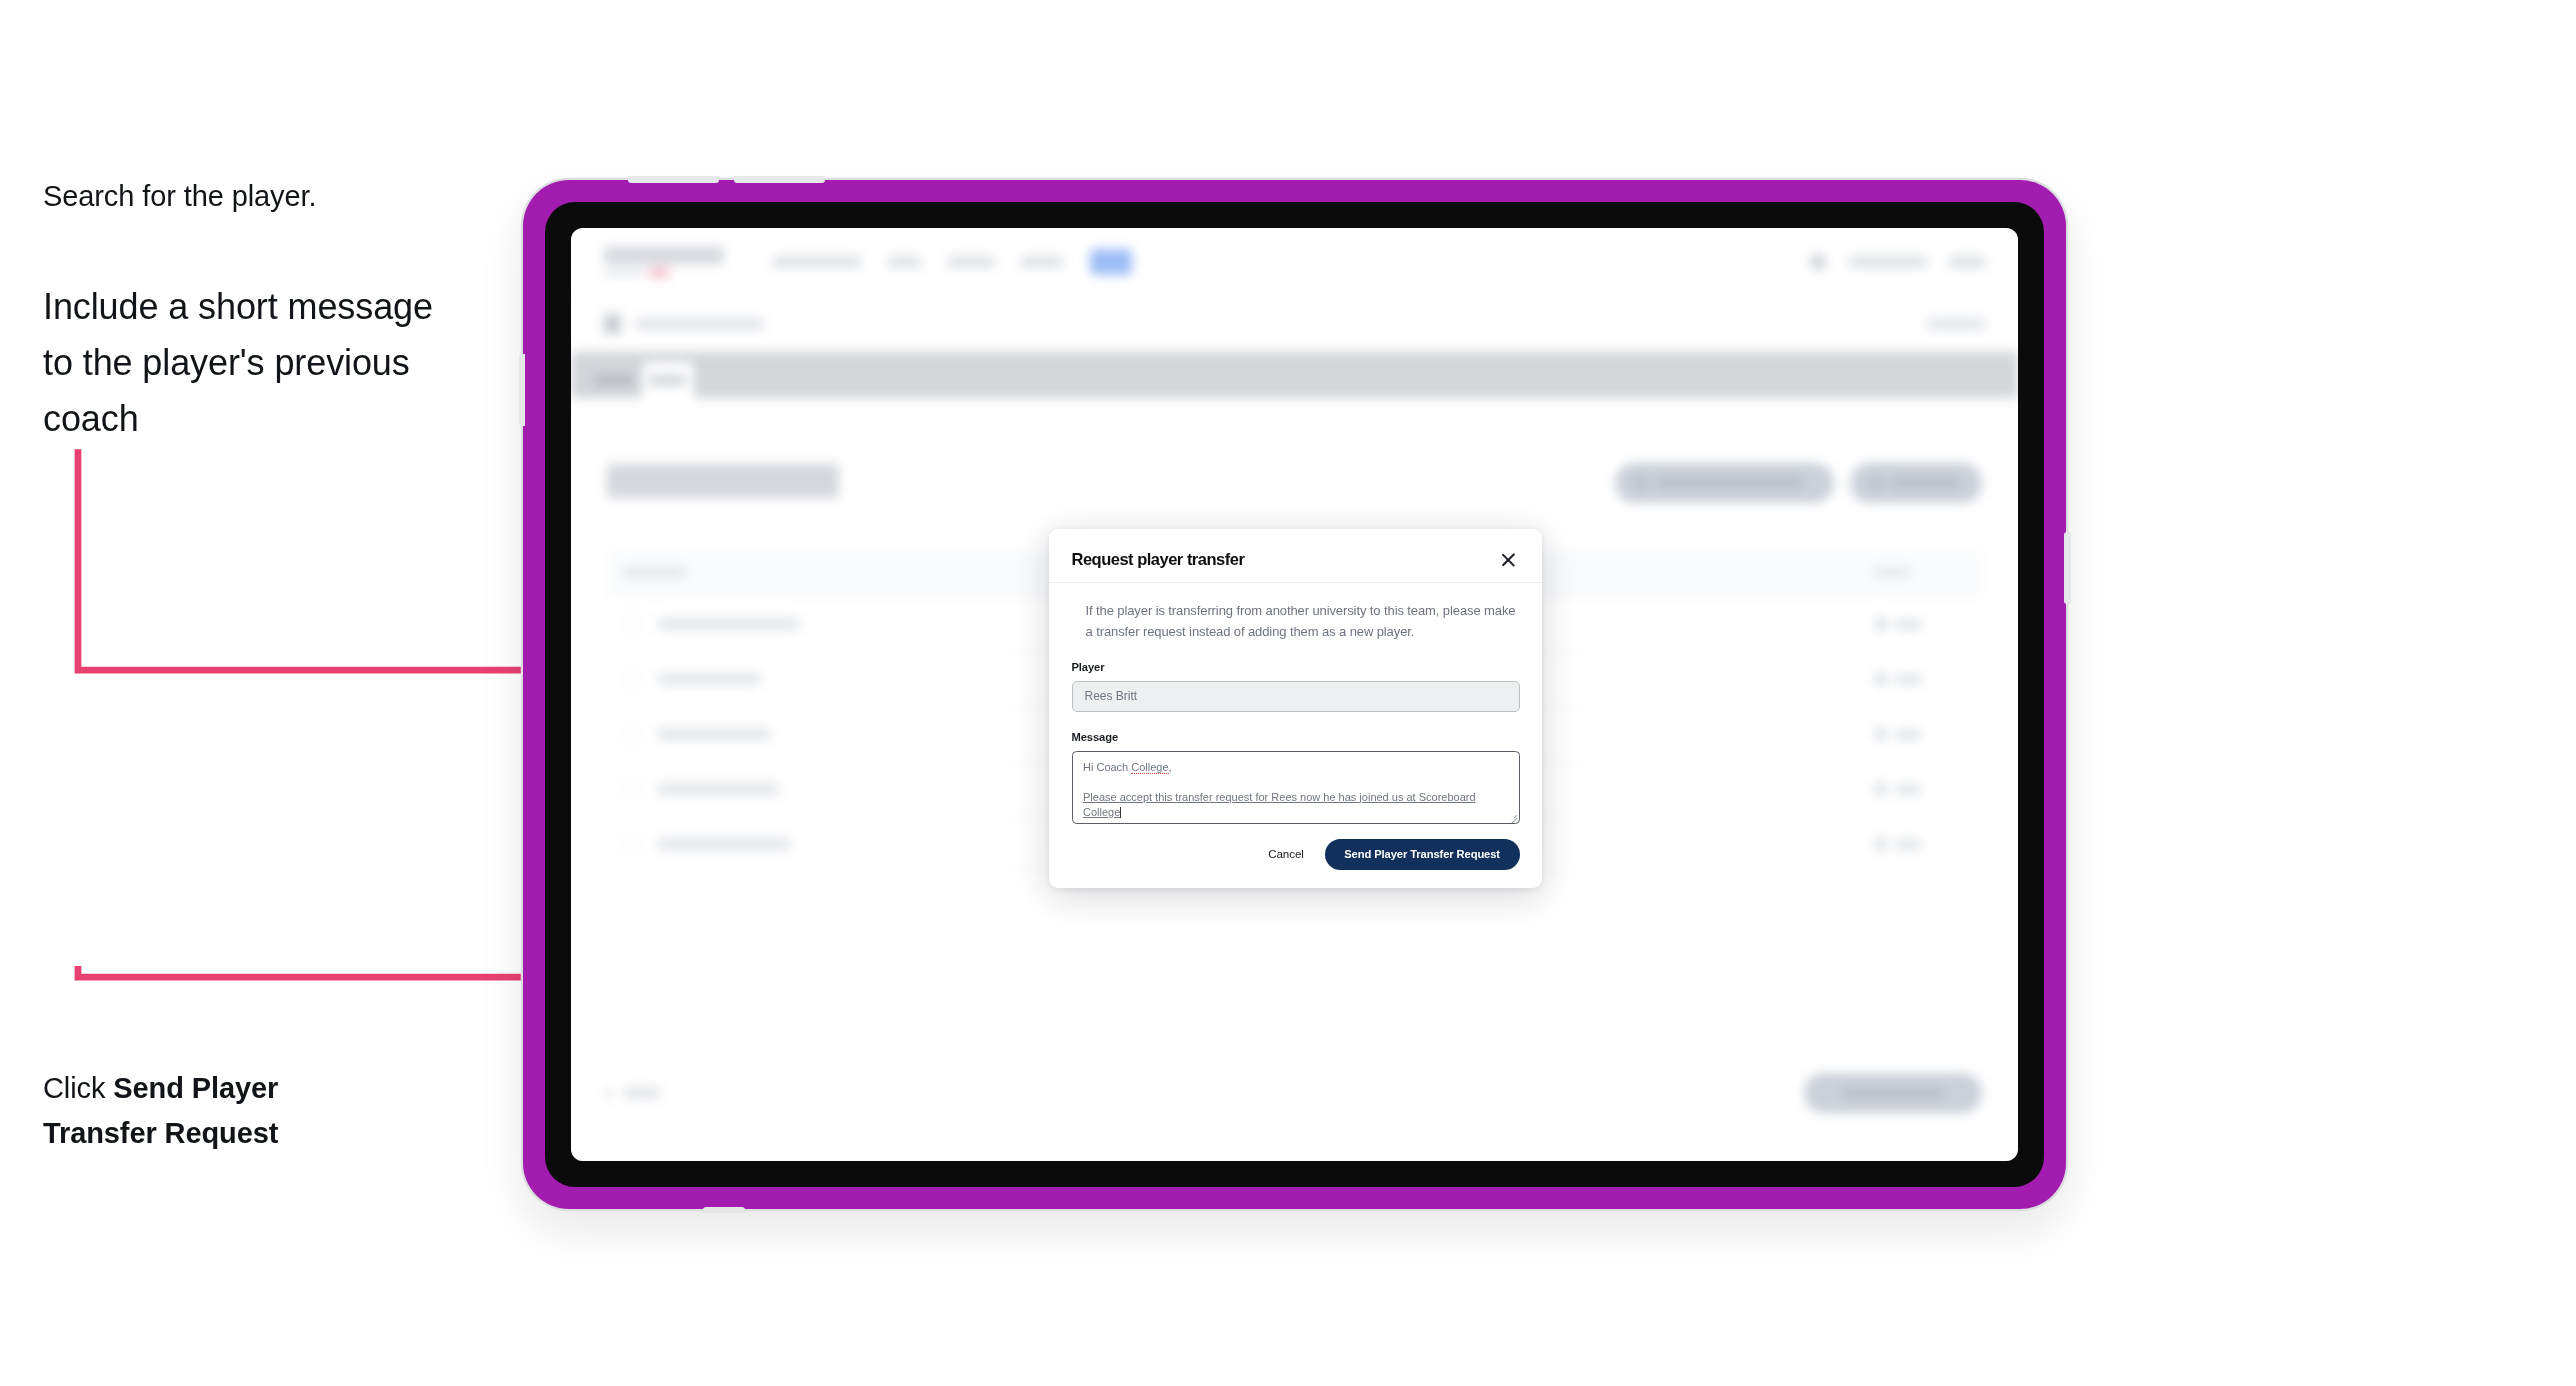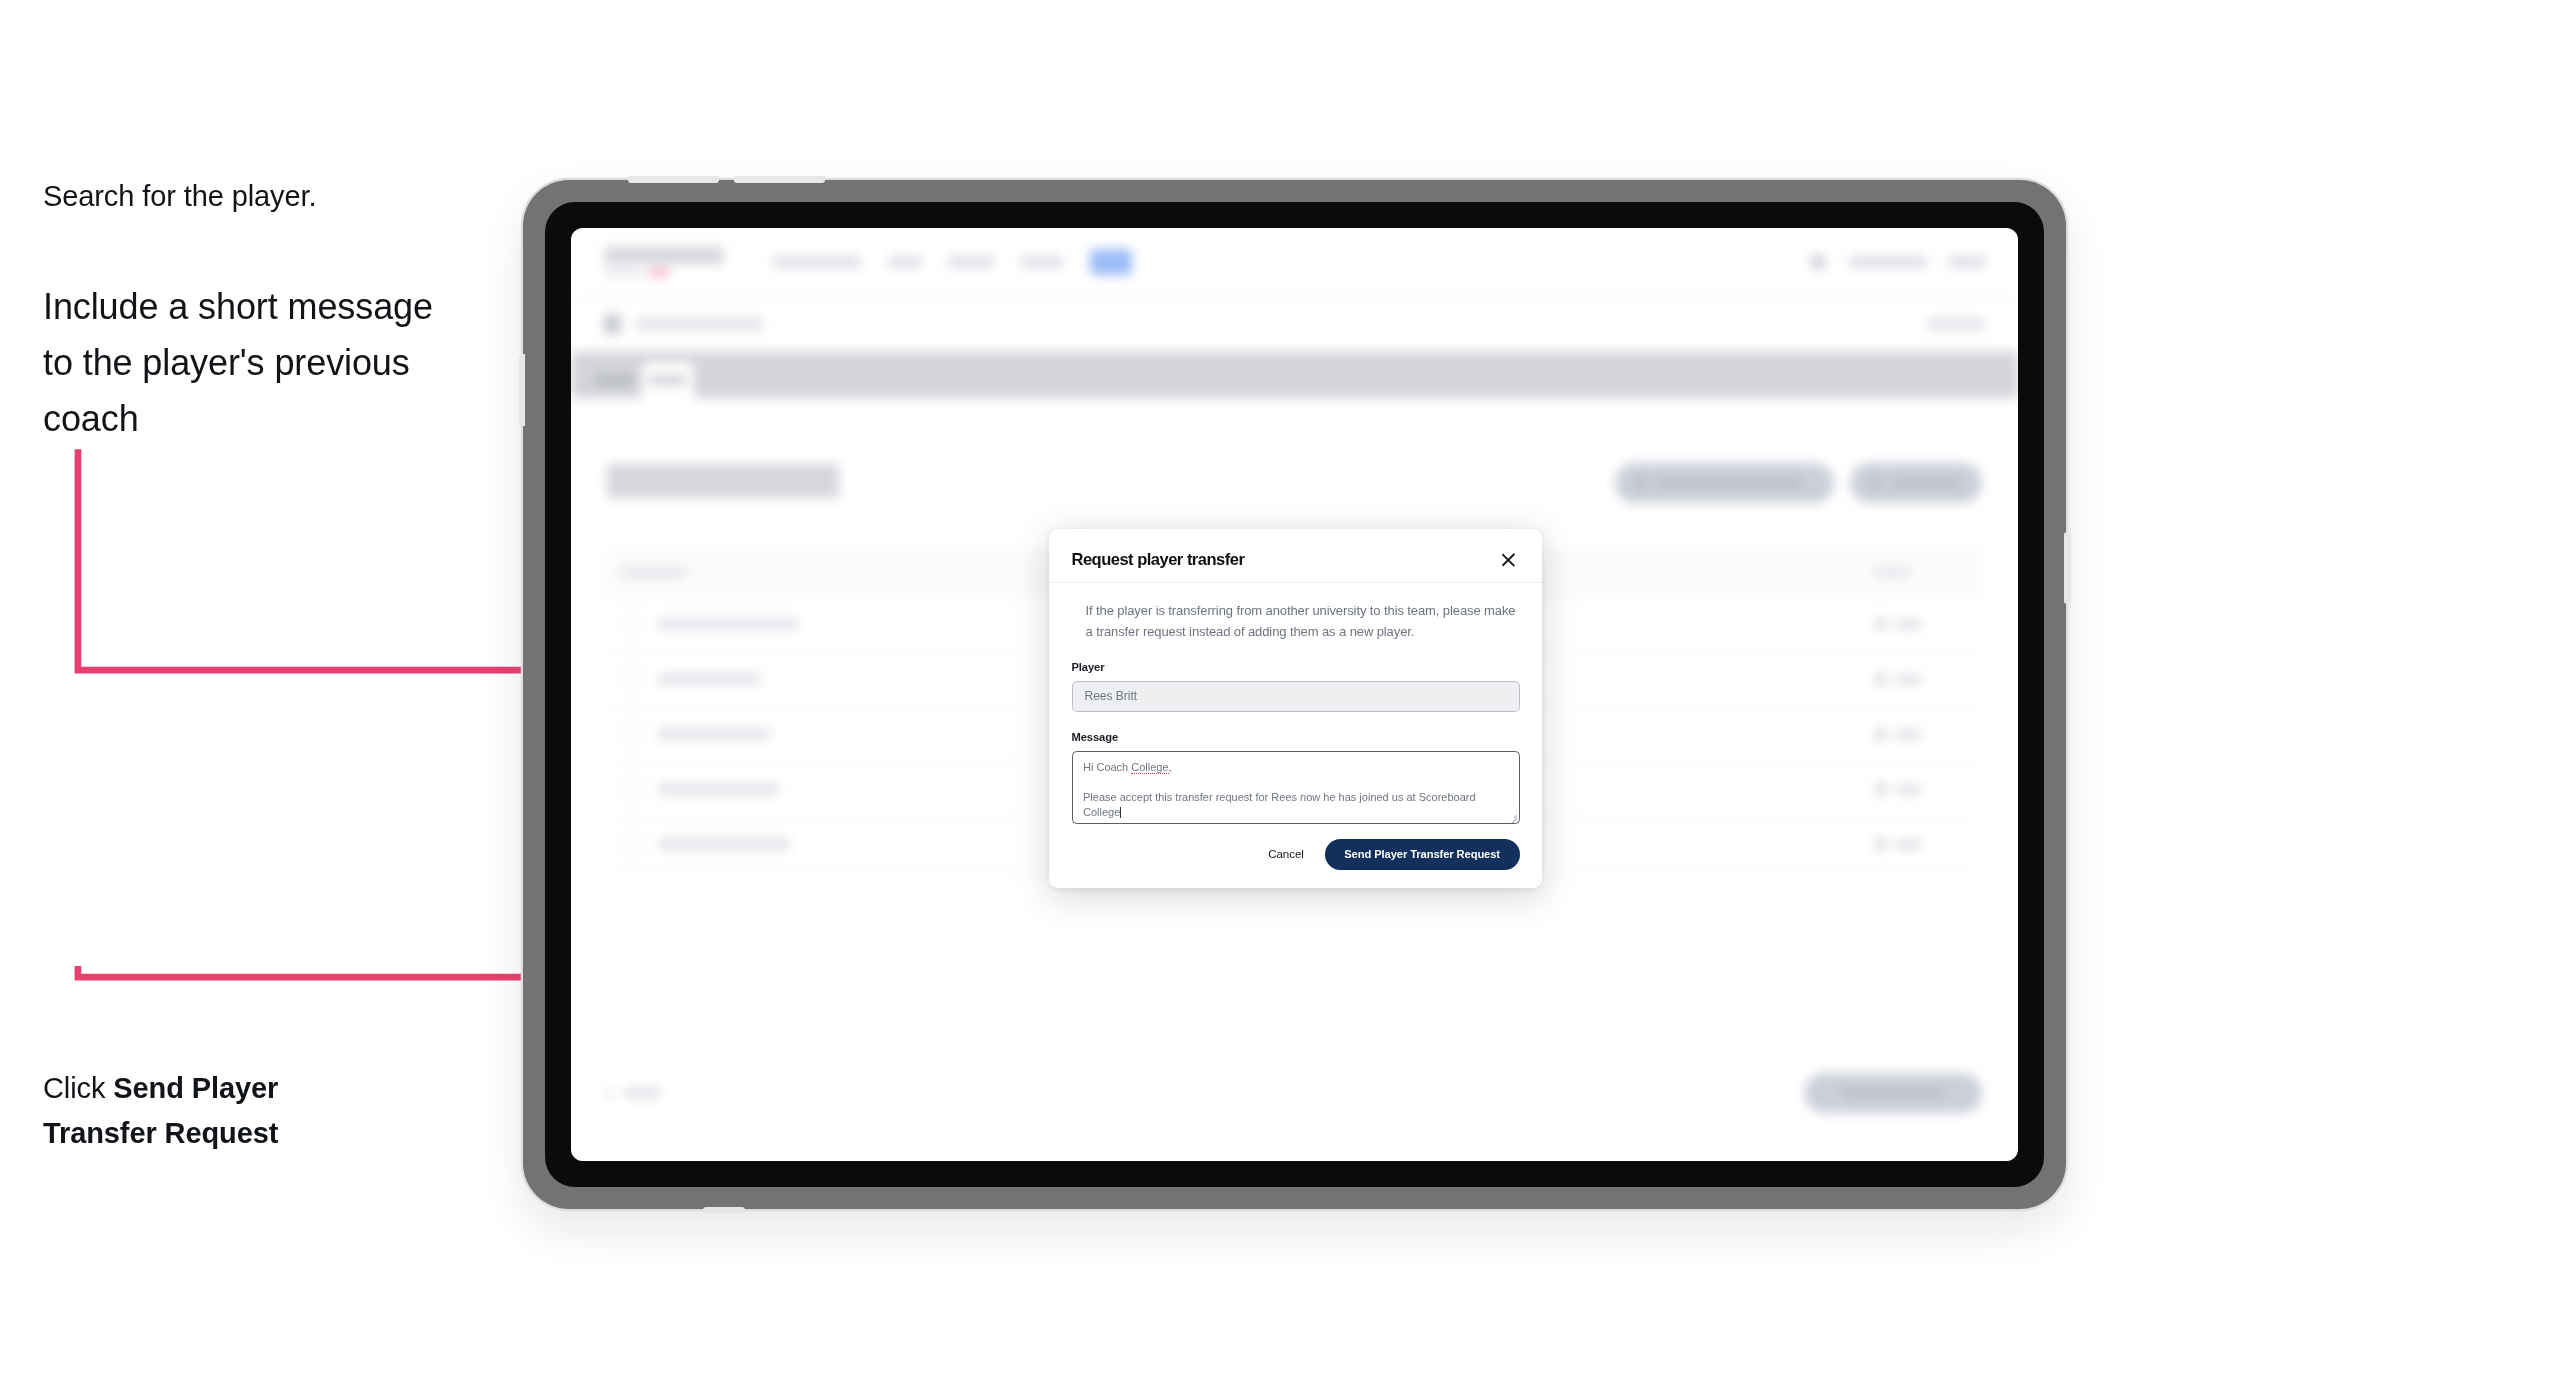--- a/index.html
+++ b/index.html
@@ -19,21 +19,21 @@
   #annot-click b { font-weight: 700; }
 
   
   .arrow-svg { position: absolute; left: 0; top: 0; width: 2576px; height: 1386px; pointer-events: none; }
 
   
   .device {
     position: absolute;
     left: 523px; top: 180px;
     width: 1543px; height: 1029px;
-    background: #737373;
+    background: #a21caf;
     border-radius: 46px;
     box-shadow: 0 0 0 2.2px #dcdddf, 0 19.5px 45px rgba(20,22,30,.10);
   }
   .device-btn {
     position: absolute; background: #e2e3e5; border-radius: 2.2px;
   }
   .btn-top-a { top: -3.7px; left: 105px; width: 91px; height: 6.7px; border-radius: 0 0 3px 3px; background:#e7e8ea; }
   .btn-top-b { top: -3.7px; left: 211px; width: 91px; height: 6.7px; border-radius: 0 0 3px 3px; background:#e7e8ea; }
   .btn-left { left: -4.5px; top: 174px; width: 6.7px; height: 72px; border-radius: 3px 0 0 3px; background:#e6e7e9; }
   .btn-right { right: -4.5px; top: 352px; width: 6.7px; height: 72px; border-radius: 3px 0 0 3px; background:#e6e7e9; }
@@ -151,21 +151,21 @@
     font-family: "Liberation Sans", sans-serif;
   }
   .msg-box {
     width: 100%; height: 73px;
     background:#fff; border:1.1px solid #585d66; border-radius: 4.5px;
     padding: 8.2px 10.5px;
     font-size: 11px; line-height: 1.42; color:#6f7680;
     position: relative; overflow: hidden;
     font-family: "Liberation Sans", sans-serif;
   }
-  .msg-line2 { margin-top: 14.2px; }
+  .msg-line2 { margin-top: 14.2px; text-decoration: underline; }
   .spell { border-bottom: 1.5px dotted #e23b3b; }
   .caret { display:inline-block; width:1.1px; height:11.2px; background:#333; vertical-align:-1.5px; }
   .resize-grip {
     position:absolute; right: 2.2px; bottom: 2.2px; width: 8.2px; height: 8.2px;
   }
   .resize-grip i { position:absolute; right:0; background:#9aa0a9; height:0.9px; transform: rotate(-45deg); transform-origin: right center; }
   .resize-grip i:nth-child(1) { bottom: 1.5px; width: 7.5px; }
   .resize-grip i:nth-child(2) { bottom: 4.5px; width: 3.7px; }
 
   .modal-foot { display:flex; align-items:flex-start; justify-content:flex-end; gap: 4.5px; padding: 15px 22.5px 18px 22.5px; }

